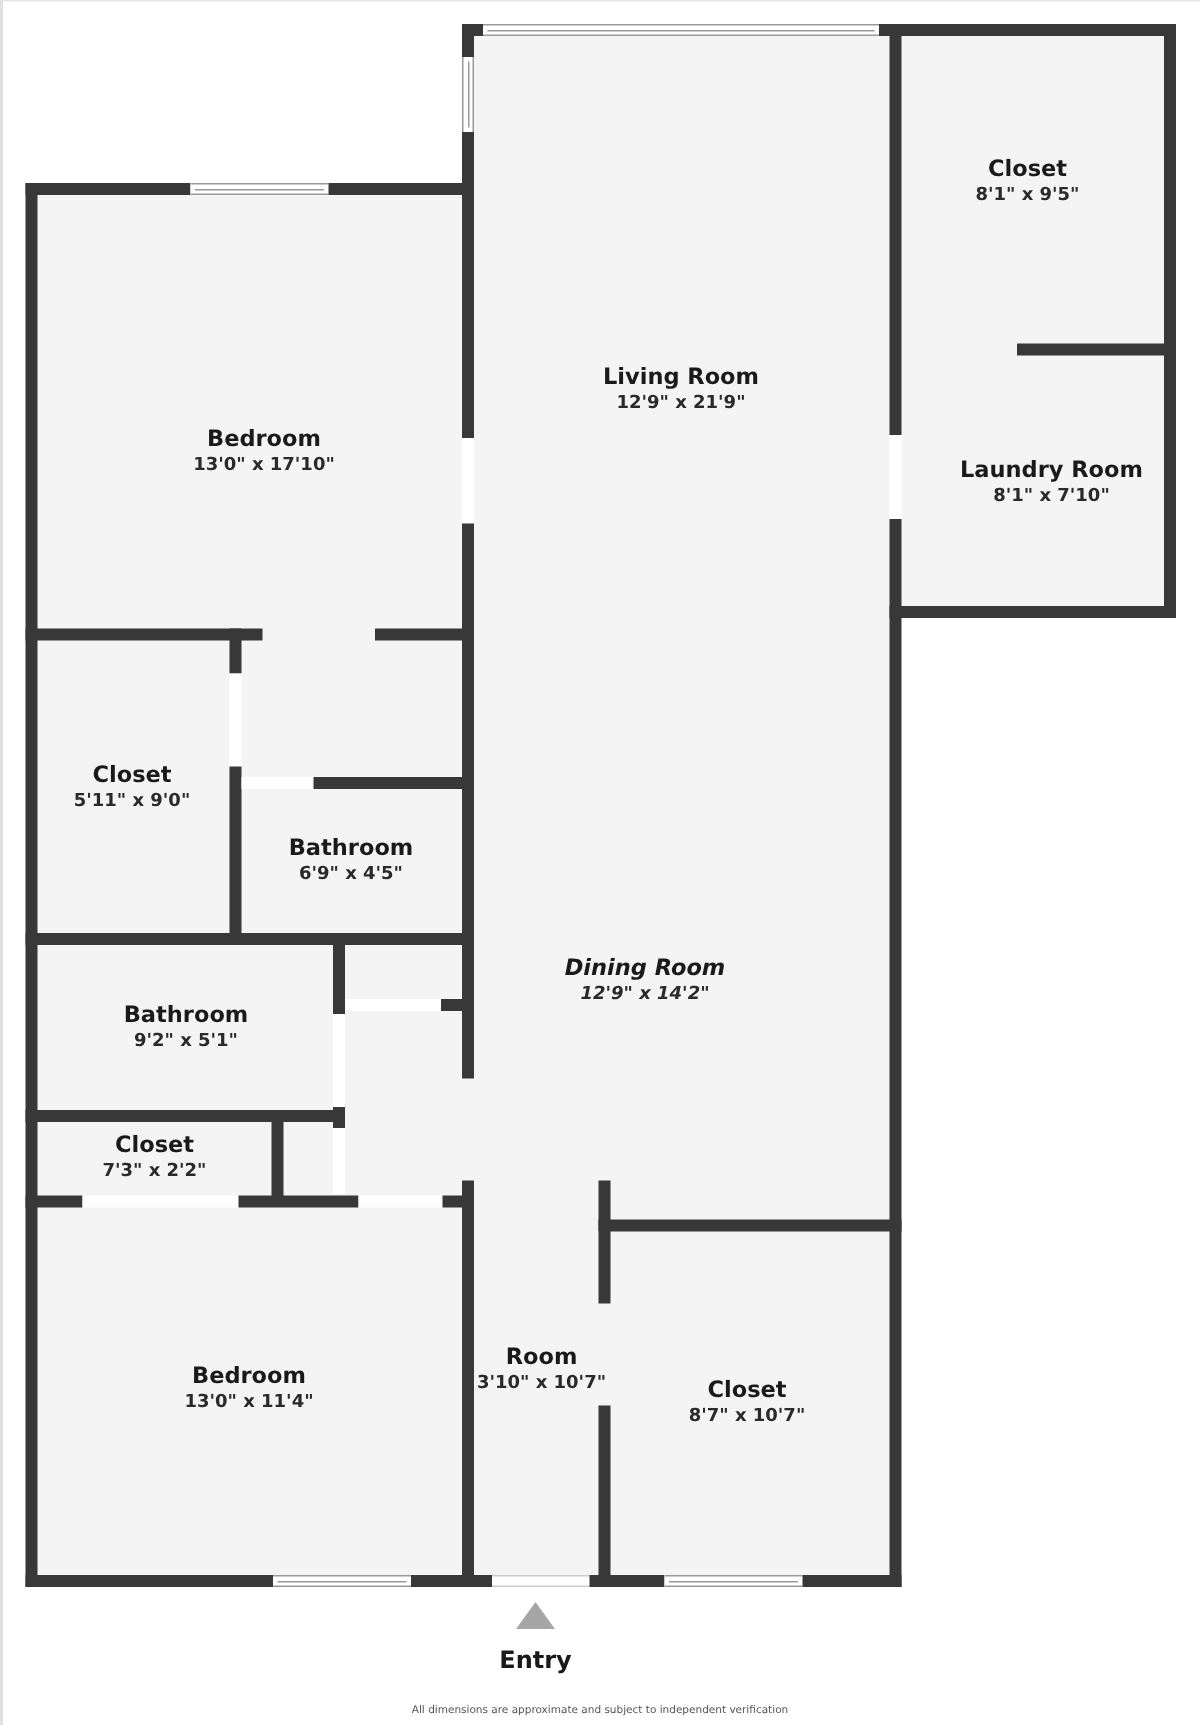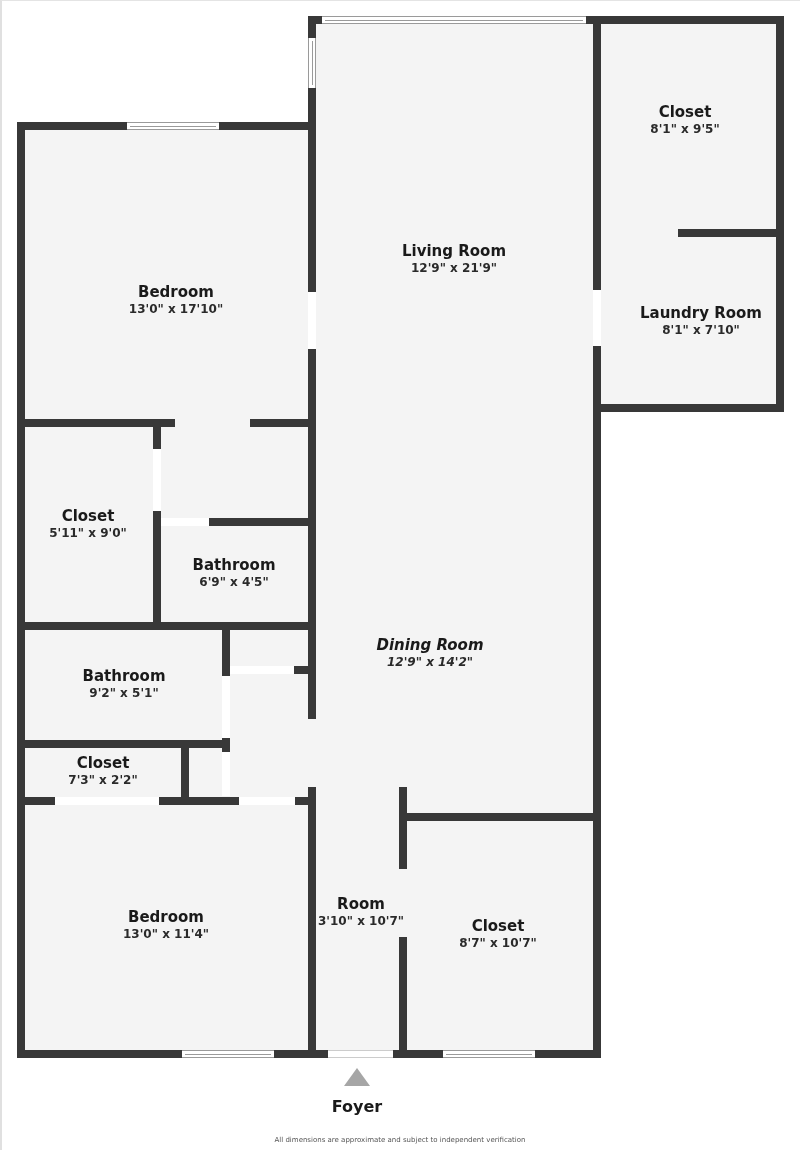--- a/index.html
+++ b/index.html
@@ -145,15 +145,15 @@
 <div class="label" style="left:361px;top:895px;">
   <span class="name">Room</span>
   <span class="dim">3'10" x 10'7"</span>
 </div>
 <div class="label" style="left:498px;top:917px;">
   <span class="name">Closet</span>
   <span class="dim">8'7" x 10'7"</span>
 </div>
 
 <div class="entry-arrow"></div>
-<div class="entry-label">Foyer</div>
+<div class="entry-label">Entry</div>
 
 <div class="disclaimer">All dimensions are approximate and subject to independent verification</div>
 
 </body></html>

